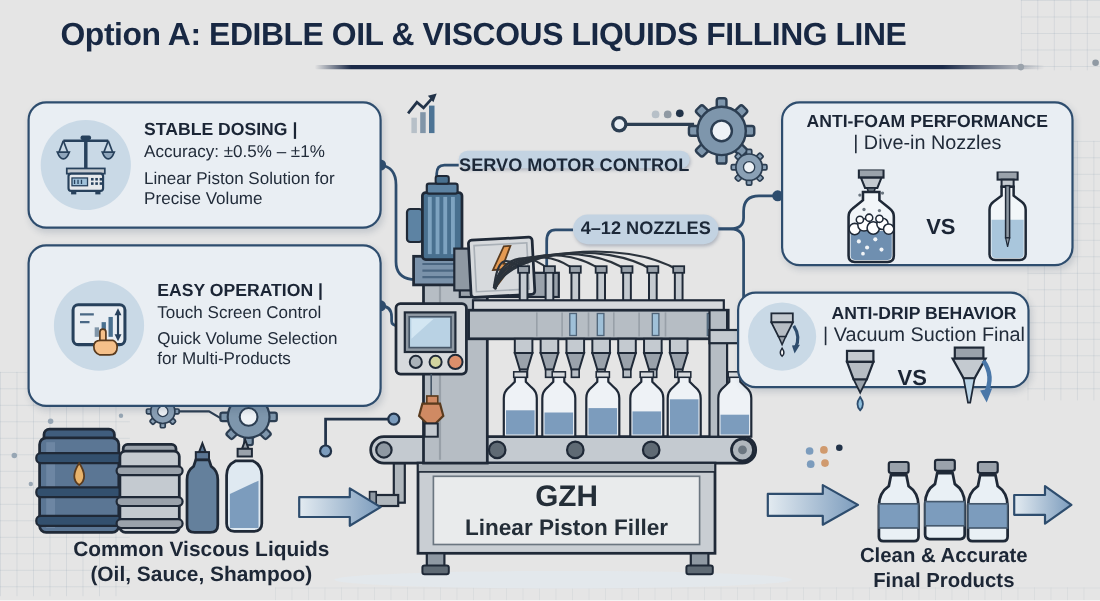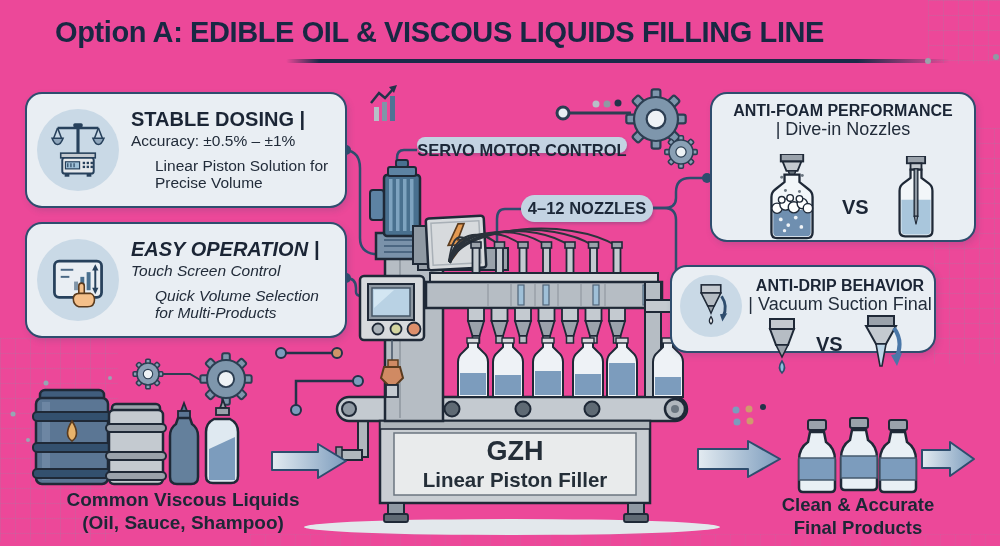--- a/index.html
+++ b/index.html
@@ -1,19 +1,19 @@
 <!DOCTYPE html>
 <html><head>
 <meta charset="utf-8">
 <style>
   * { margin:0; padding:0; box-sizing:border-box; }
   html,body { background:#fff; }
   .canvas {
     position:relative; width:1000px; height:546px; overflow:hidden;
-    background:#ec4899; font-family:"Liberation Sans", sans-serif;
+    background:#e5e5e5; font-family:"Liberation Sans", sans-serif;
   }
   .grid {
     position:absolute;
     background-image:
       linear-gradient(rgba(130,150,170,.17) 1px, transparent 1px),
       linear-gradient(90deg, rgba(130,150,170,.17) 1px, transparent 1px);
     background-size:15px 15px;
   }
   .g1 { left:928px; top:0; width:72px; height:64px; }
   .g2 { left:934px; top:128px; width:66px; height:236px; }
@@ -30,29 +30,29 @@
     background:linear-gradient(90deg, rgba(27,42,72,0), #1b2a48 5%, #1b2a48 86%, rgba(27,42,72,0));
   }
 
   .scene { position:absolute; left:0; top:0; width:1000px; height:546px; }
 
   .callout {
     position:absolute; background:#e9eef3; border:2.5px solid #2e4d6e; border-radius:17px;
     box-shadow:2px 3px 6px rgba(55,75,105,.18); color:#222c3a;
   }
   .box-stable { left:25px; top:92px; width:322px; height:116px; display:flex; align-items:center; padding:6px 10px; }
-  .box-easy   { left:25px; top:222px; width:322px; height:116px; display:flex; align-items:center; padding:6px 10px;font-style:italic; }
+  .box-easy   { left:25px; top:222px; width:322px; height:148px; display:flex; align-items:center; padding:6px 22px; }
   .icon-circle {
     flex:0 0 auto; width:82px; height:82px; border-radius:50%; background:#c9d9e6;
     display:flex; align-items:center; justify-content:center; margin-right:12px;
   }
   .callout-text { flex:1; line-height:1.14; }
-  .co-head { font-size:20px; font-weight:800; color:#1b2535; }
+  .co-head { font-size:16px; font-weight:800; color:#1b2535; }
   .co-sub  { font-size:15.5px; color:#222c3a; margin-top:1px; }
-  .co-body { font-size:15.5px; color:#222c3a; margin-top:7px;margin-left:24px; }
+  .co-body { font-size:15.5px; color:#222c3a; margin-top:7px; }
 
   .box-foam { left:710px; top:92px; width:266px; height:150px; }
   .box-drip { left:670px; top:265px; width:266px; height:88px; }
   .co-head-center { text-align:center; font-size:16px; font-weight:800; color:#1b2535; margin-top:8px; line-height:1.15; }
   .co-sub-center  { text-align:center; font-size:18px; color:#222c3a; line-height:1.1; }
   .vs { position:absolute; font-size:20px; font-weight:800; color:#1b2535; }
   .foam-bottle { position:absolute; left:44px; top:60px; }
   .calm-bottle { position:absolute; left:172px; top:62px; }
   .vs-foam { left:130px; top:102px; }
   .drip-badge { position:absolute; left:8px; top:8px; width:62px; height:62px; border-radius:50%;

